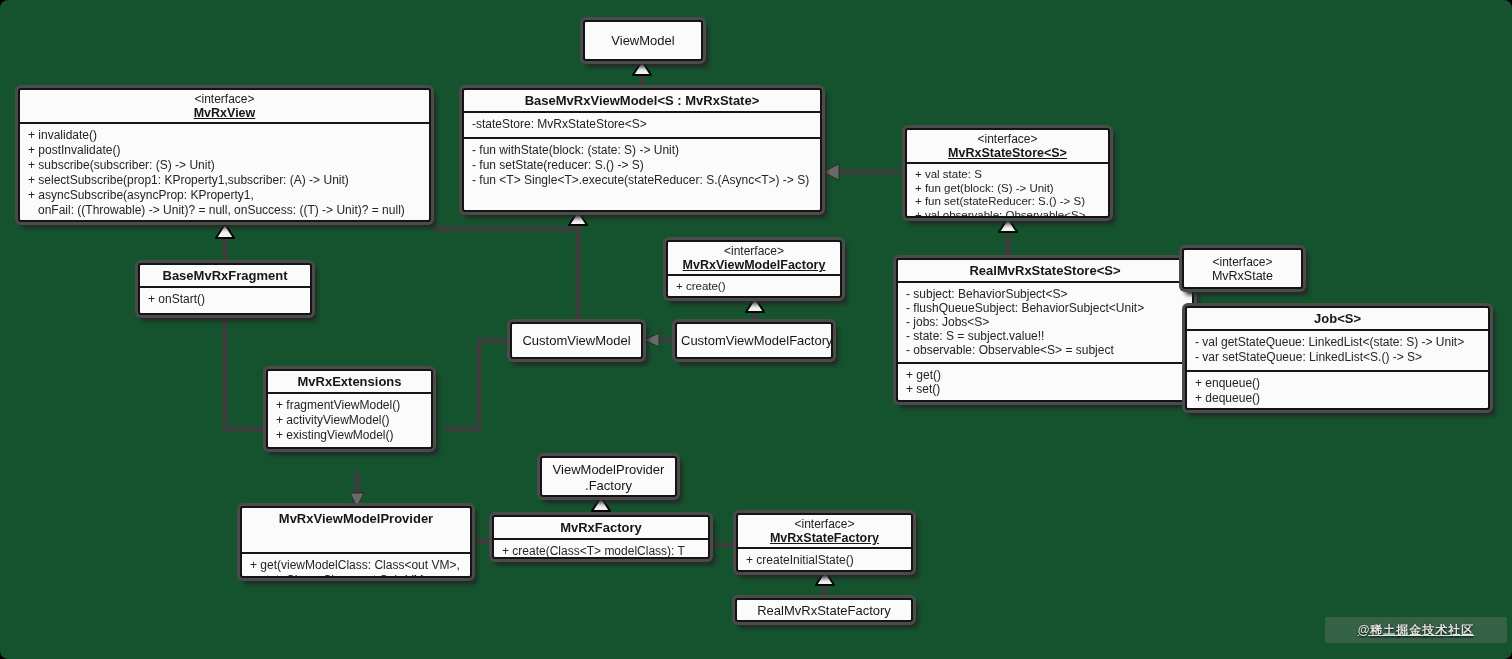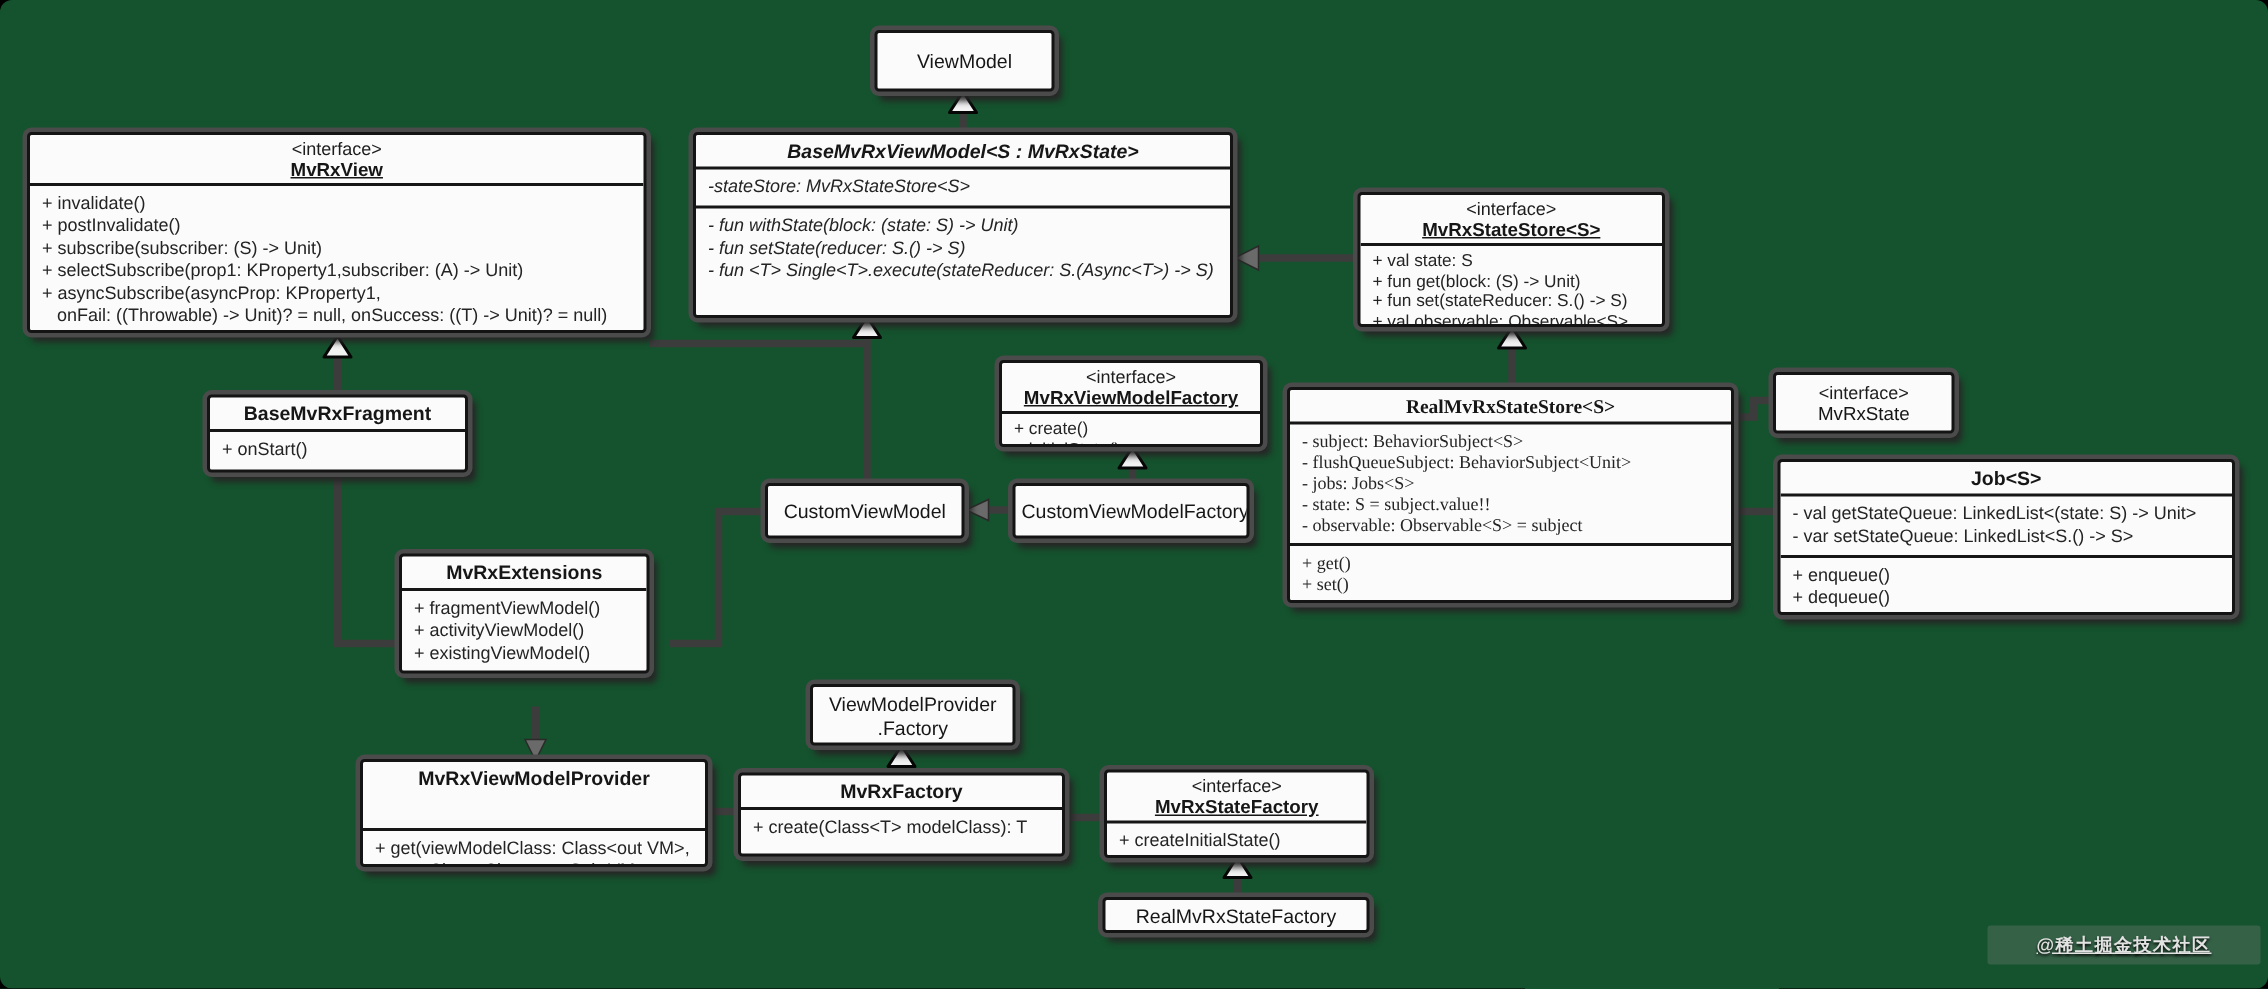--- a/index.html
+++ b/index.html
@@ -133,21 +133,21 @@
     <div class="sec">
         <div class="member">+ invalidate()</div>
         <div class="member">+ postInvalidate()</div>
         <div class="member">+ subscribe(subscriber: (S) -&gt; Unit)</div>
         <div class="member">+ selectSubscribe(prop1: KProperty1,subscriber: (A) -&gt; Unit)</div>
         <div class="member">+ asyncSubscribe(asyncProp: KProperty1,</div>
         <div class="member">   onFail: ((Throwable) -&gt; Unit)? = null, onSuccess: ((T) -&gt; Unit)? = null)</div>
       </div>
   </div>
 
-  <div class="uml-box" style="left:462px;top:88px;width:360px;height:124px;font-style:italic;">
+  <div class="uml-box" style="left:462px;top:88px;width:360px;height:124px;">
     <div class="hdr">
 
       <div class="cname">BaseMvRxViewModel&lt;S : MvRxState&gt;</div>
     </div>
     <div class="sec">
         <div class="member">-stateStore: MvRxStateStore&lt;S&gt;</div>
       </div>
     <div class="sec">
         <div class="member">- fun withState(block: (state: S) -&gt; Unit)</div>
         <div class="member">- fun setState(reducer: S.() -&gt; S)</div>
@@ -194,21 +194,21 @@
       <div class="cname plain">CustomViewModel</div>
     </div>
   </div>
 
   <div class="uml-box title-only" style="left:675px;top:322px;width:158px;height:37px;">
     <div class="hdr">
       <div class="cname plain">CustomViewModelFactory</div>
     </div>
   </div>
 
-  <div class="uml-box semi" style="left:858px;top:258px;width:298px;height:144px;font-family:Liberation Serif, serif;">
+  <div class="uml-box semi" style="left:896px;top:258px;width:298px;height:144px;">
     <div class="hdr">
 
       <div class="cname">RealMvRxStateStore&lt;S&gt;</div>
     </div>
     <div class="sec">
         <div class="member">- subject: BehaviorSubject&lt;S&gt;</div>
         <div class="member">- flushQueueSubject: BehaviorSubject&lt;Unit&gt;</div>
         <div class="member">- jobs: Jobs&lt;S&gt;</div>
         <div class="member">- state: S = subject.value!!</div>
         <div class="member">- observable: Observable&lt;S&gt; = subject</div>
@@ -264,21 +264,21 @@
     <div class="hdr">
 
       <div class="cname">MvRxViewModelProvider</div>
     </div>
     <div class="sec">
         <div class="member">+ get(viewModelClass: Class&lt;out VM&gt;,</div>
         <div class="member">   stateClass: Class&lt;out S&gt;): VM</div>
       </div>
   </div>
 
-  <div class="uml-box" style="left:492px;top:515px;width:218px;height:56px;">
+  <div class="uml-box" style="left:492px;top:515px;width:218px;height:44px;">
     <div class="hdr">
 
       <div class="cname">MvRxFactory</div>
     </div>
     <div class="sec">
         <div class="member">+ create(Class&lt;T&gt; modelClass): T</div>
       </div>
   </div>
 
   <div class="uml-box" style="left:736px;top:513px;width:177px;height:59px;">

